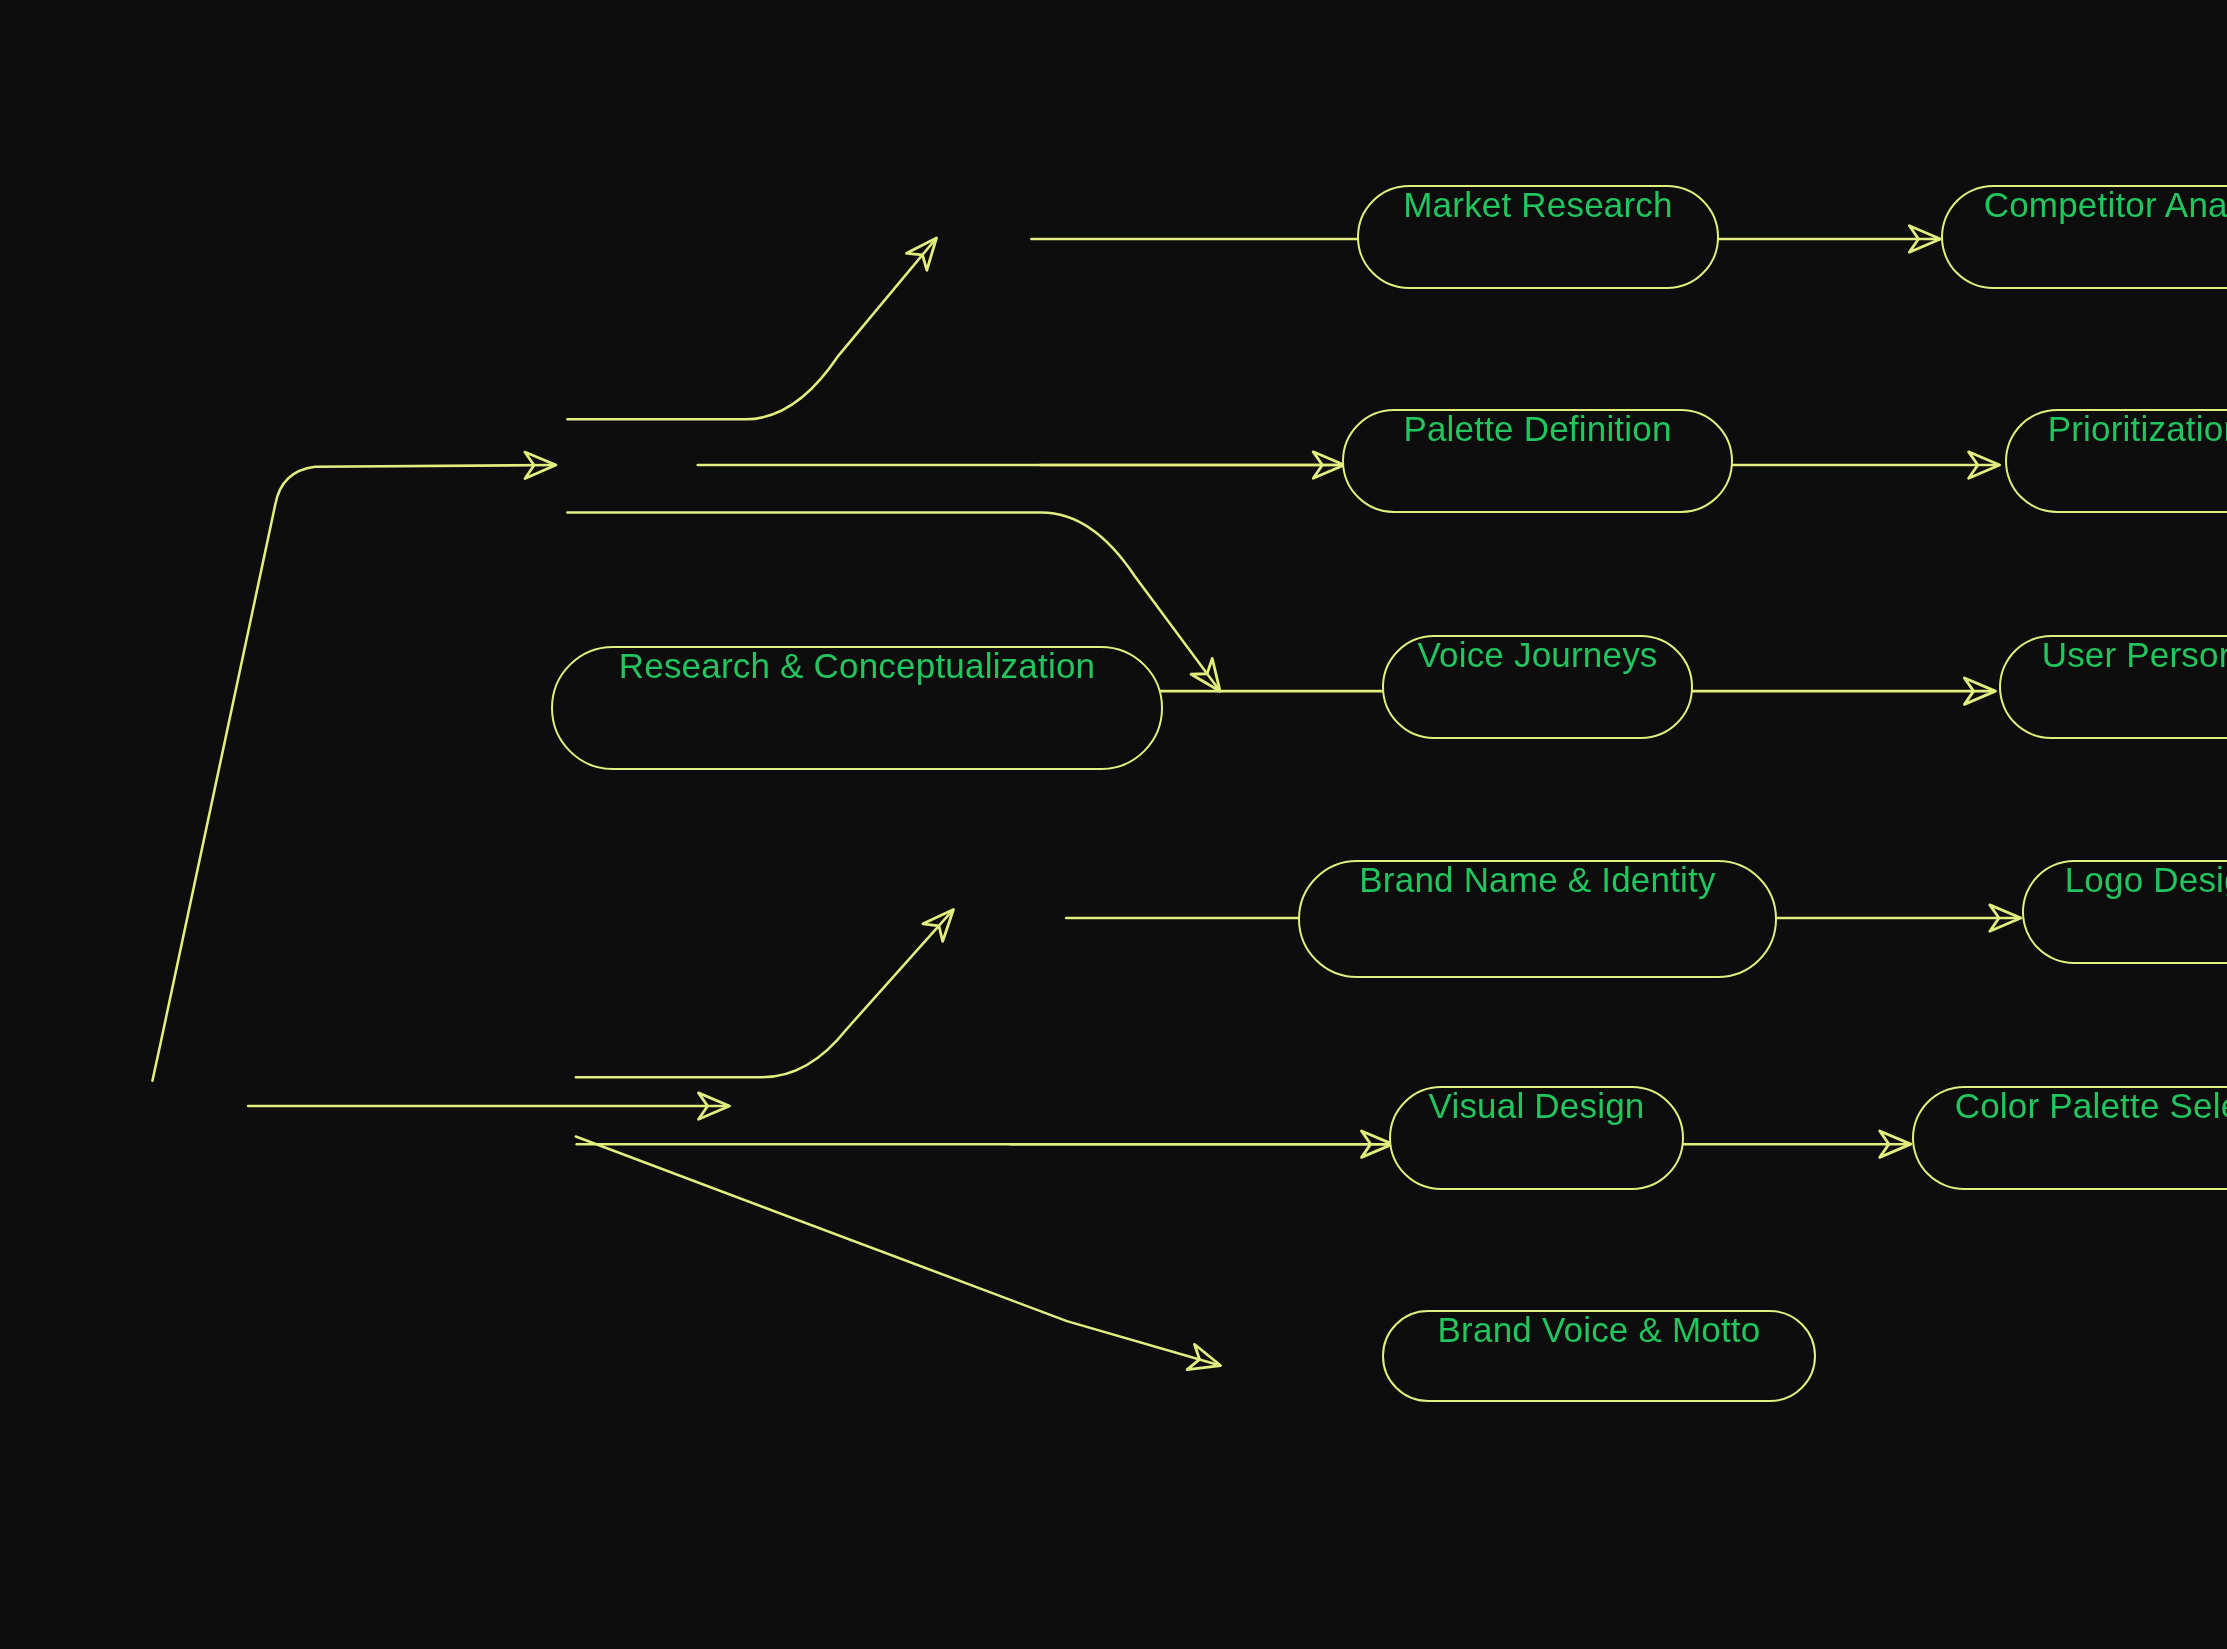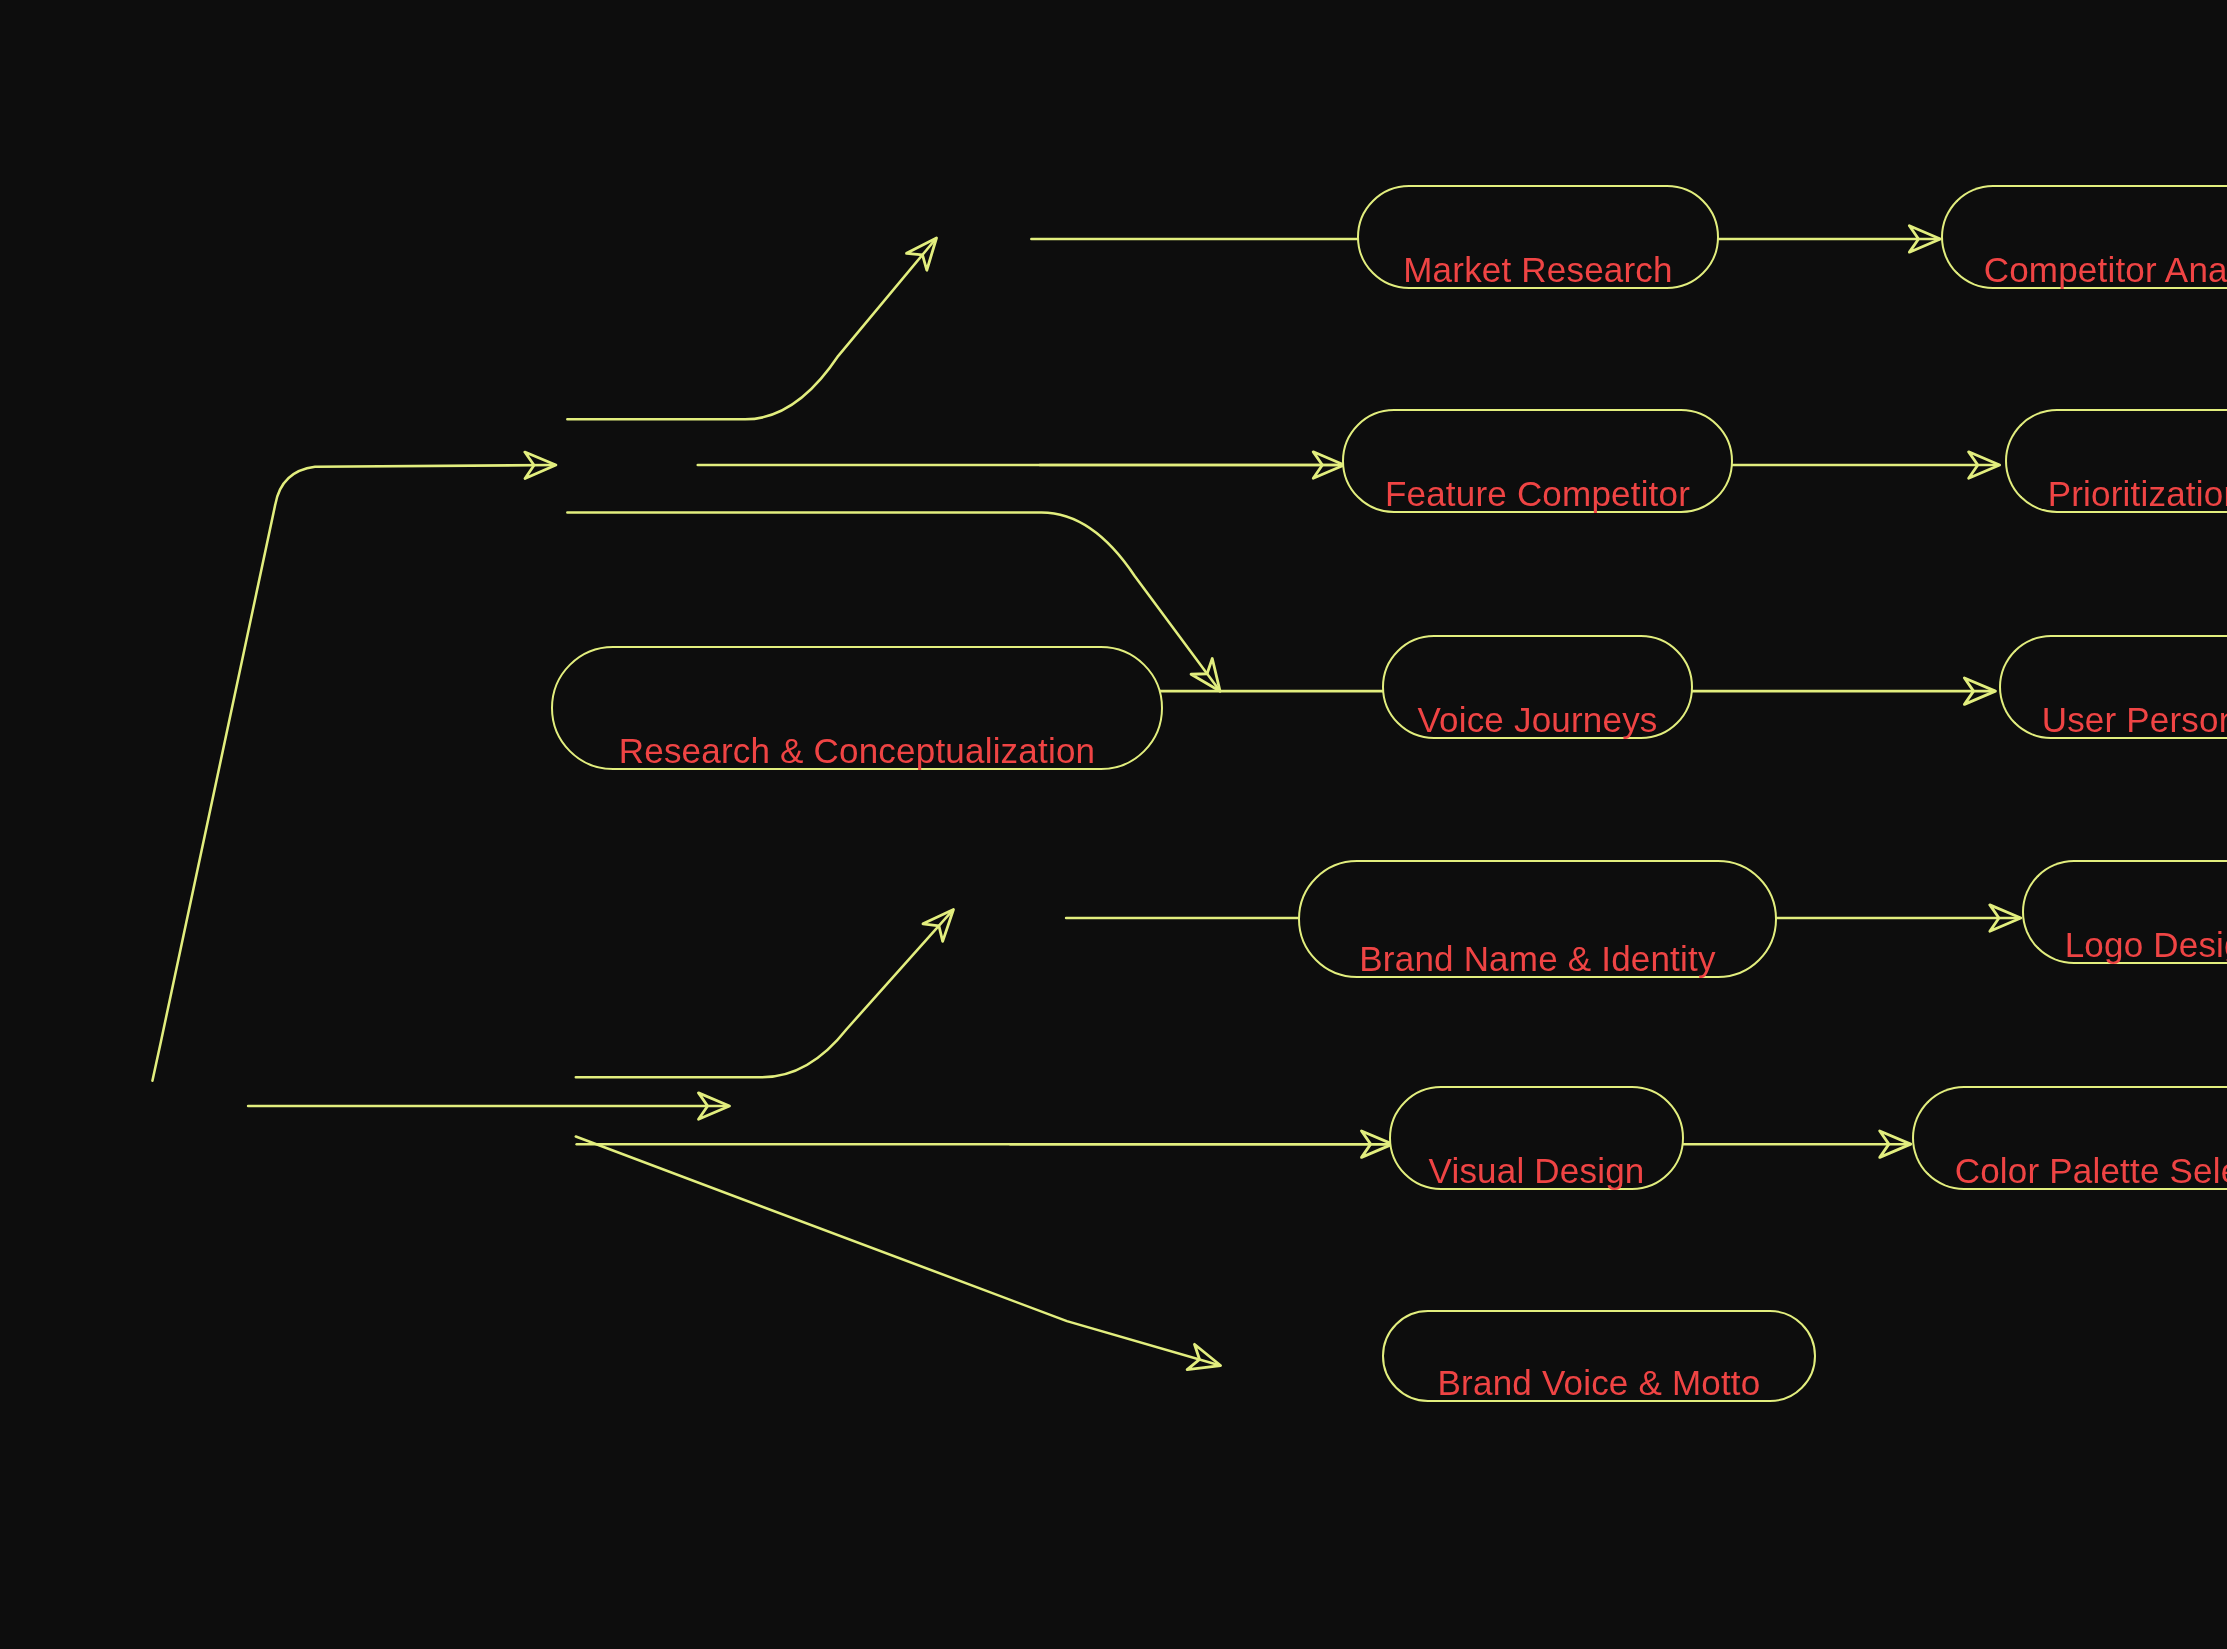--- a/index.html
+++ b/index.html
@@ -25,26 +25,26 @@
     left: 0;
     top: 0;
     width: 2227px;
     height: 1649px;
     pointer-events: none;
   }
   .node {
     position: absolute;
     box-sizing: border-box;
     display: flex;
-    align-items: flex-end;
+    align-items: flex-start;
     justify-content: center;
     border-radius: 846px;
     border: 2.5px solid #e2ee7e;
     background: #0d0d0d;
-    color: #ef4444;
+    color: #22c55e;
     font-size: 35px;
     font-weight: 400;
     letter-spacing: 0.2px;
     white-space: nowrap;
     font-family: "Liberation Sans", sans-serif;
   }
   .node .label {
     padding: 0 1.7px;
     line-height: 1;
   }
@@ -78,21 +78,21 @@
   </svg>
 
   <div id="node-layer">
       <div class="node" style="left: 551px; top: 646px; width: 612px; height: 124px;">
         <span class="label">Research &amp; Conceptualization</span>
       </div>
       <div class="node" style="left: 1357px; top: 185px; width: 362px; height: 104px;">
         <span class="label">Market Research</span>
       </div>
       <div class="node" style="left: 1342px; top: 409px; width: 391px; height: 104px;">
-        <span class="label">Feature Competitor</span>
+        <span class="label">Palette Definition</span>
       </div>
       <div class="node" style="left: 1382px; top: 635px; width: 311px; height: 104px;">
         <span class="label">Voice Journeys</span>
       </div>
       <div class="node" style="left: 1298px; top: 860px; width: 479px; height: 118px;">
         <span class="label">Brand Name &amp; Identity</span>
       </div>
       <div class="node" style="left: 1389px; top: 1086px; width: 295px; height: 104px;">
         <span class="label">Visual Design</span>
       </div>

